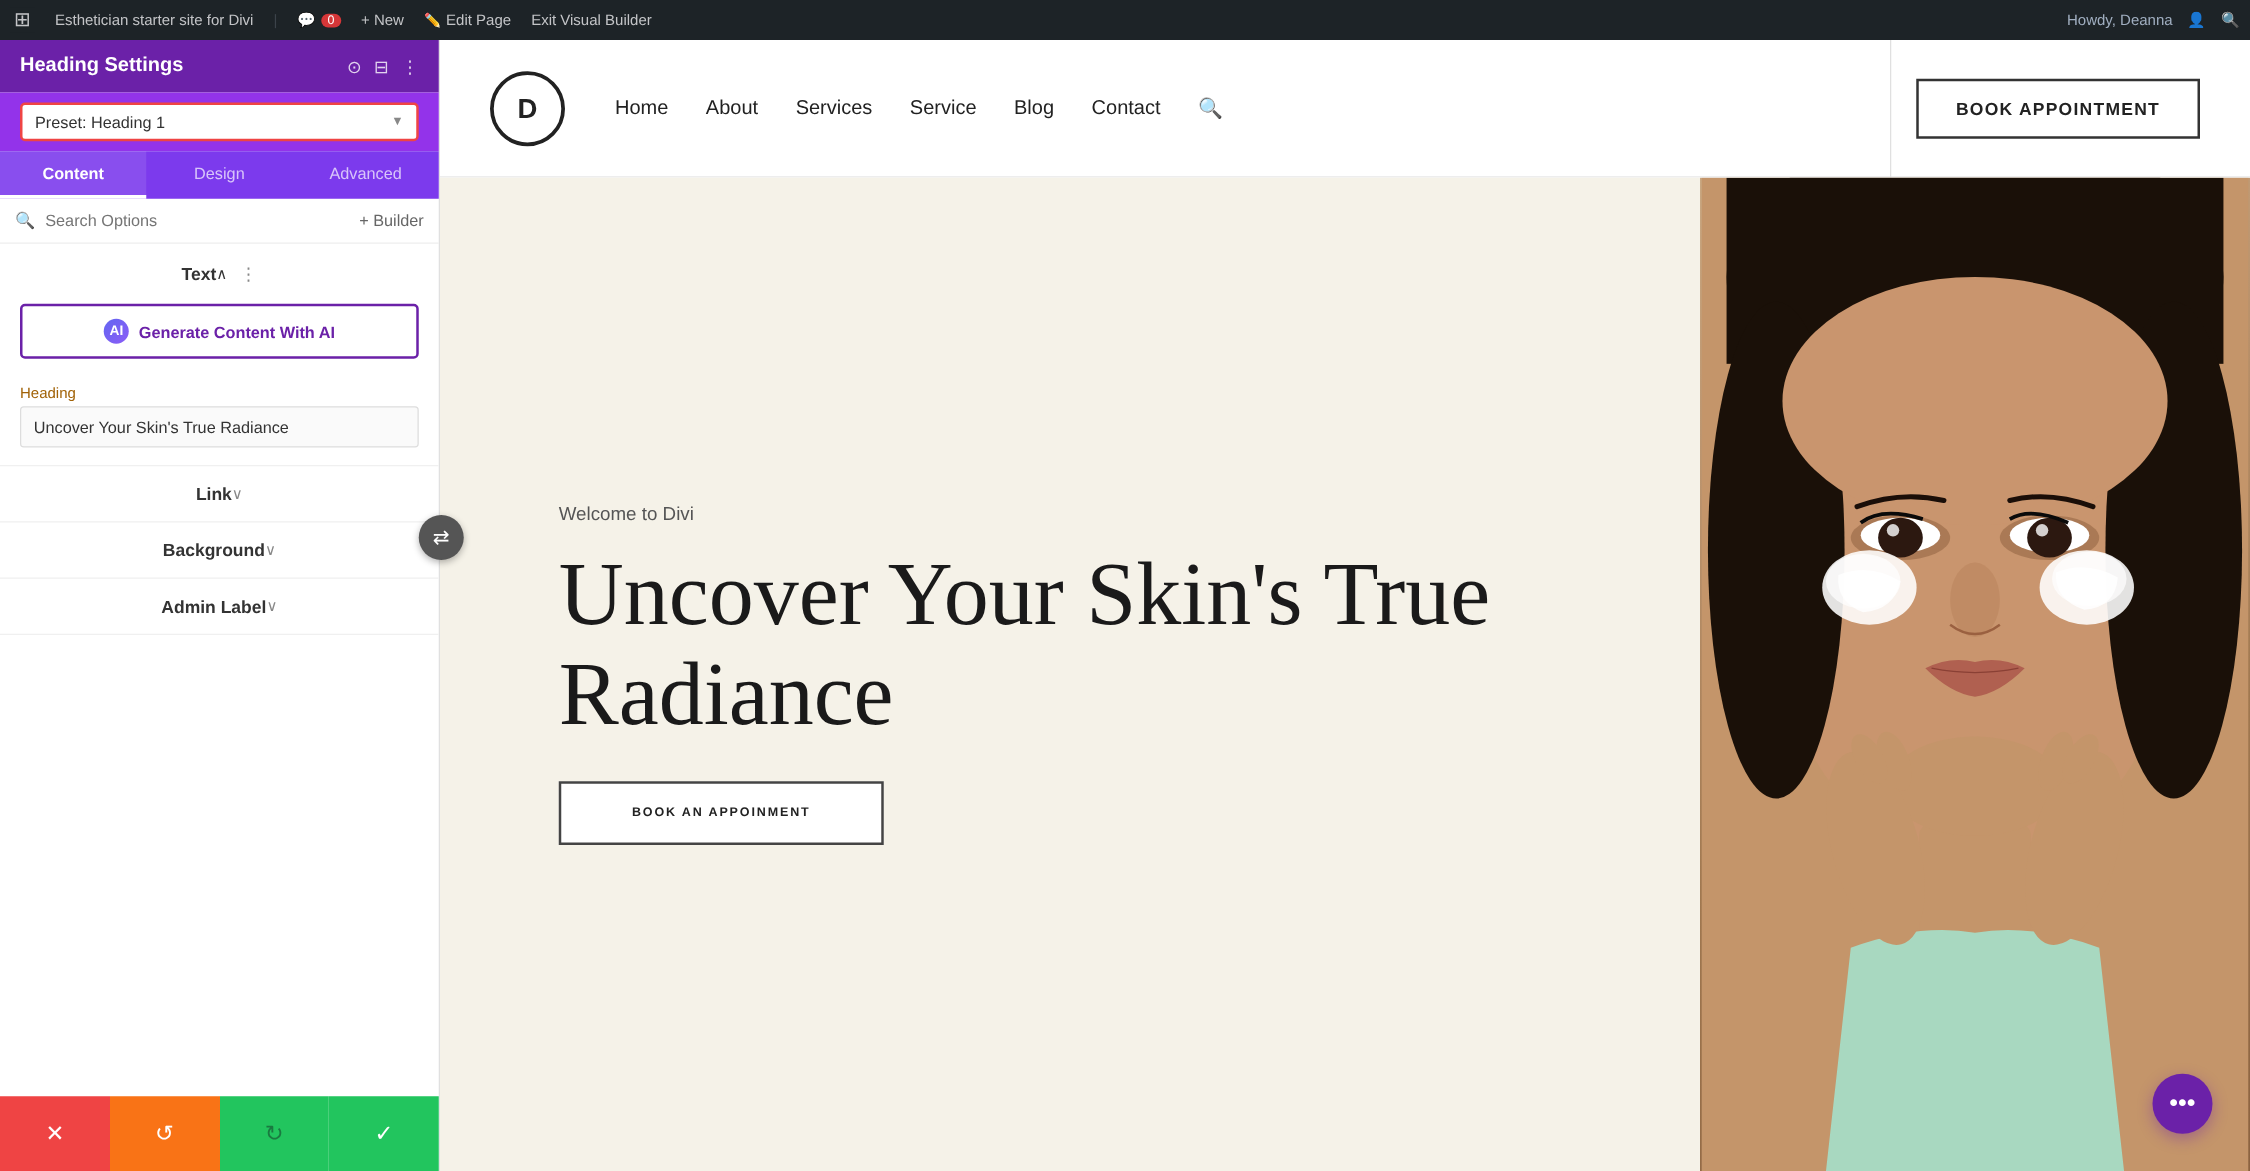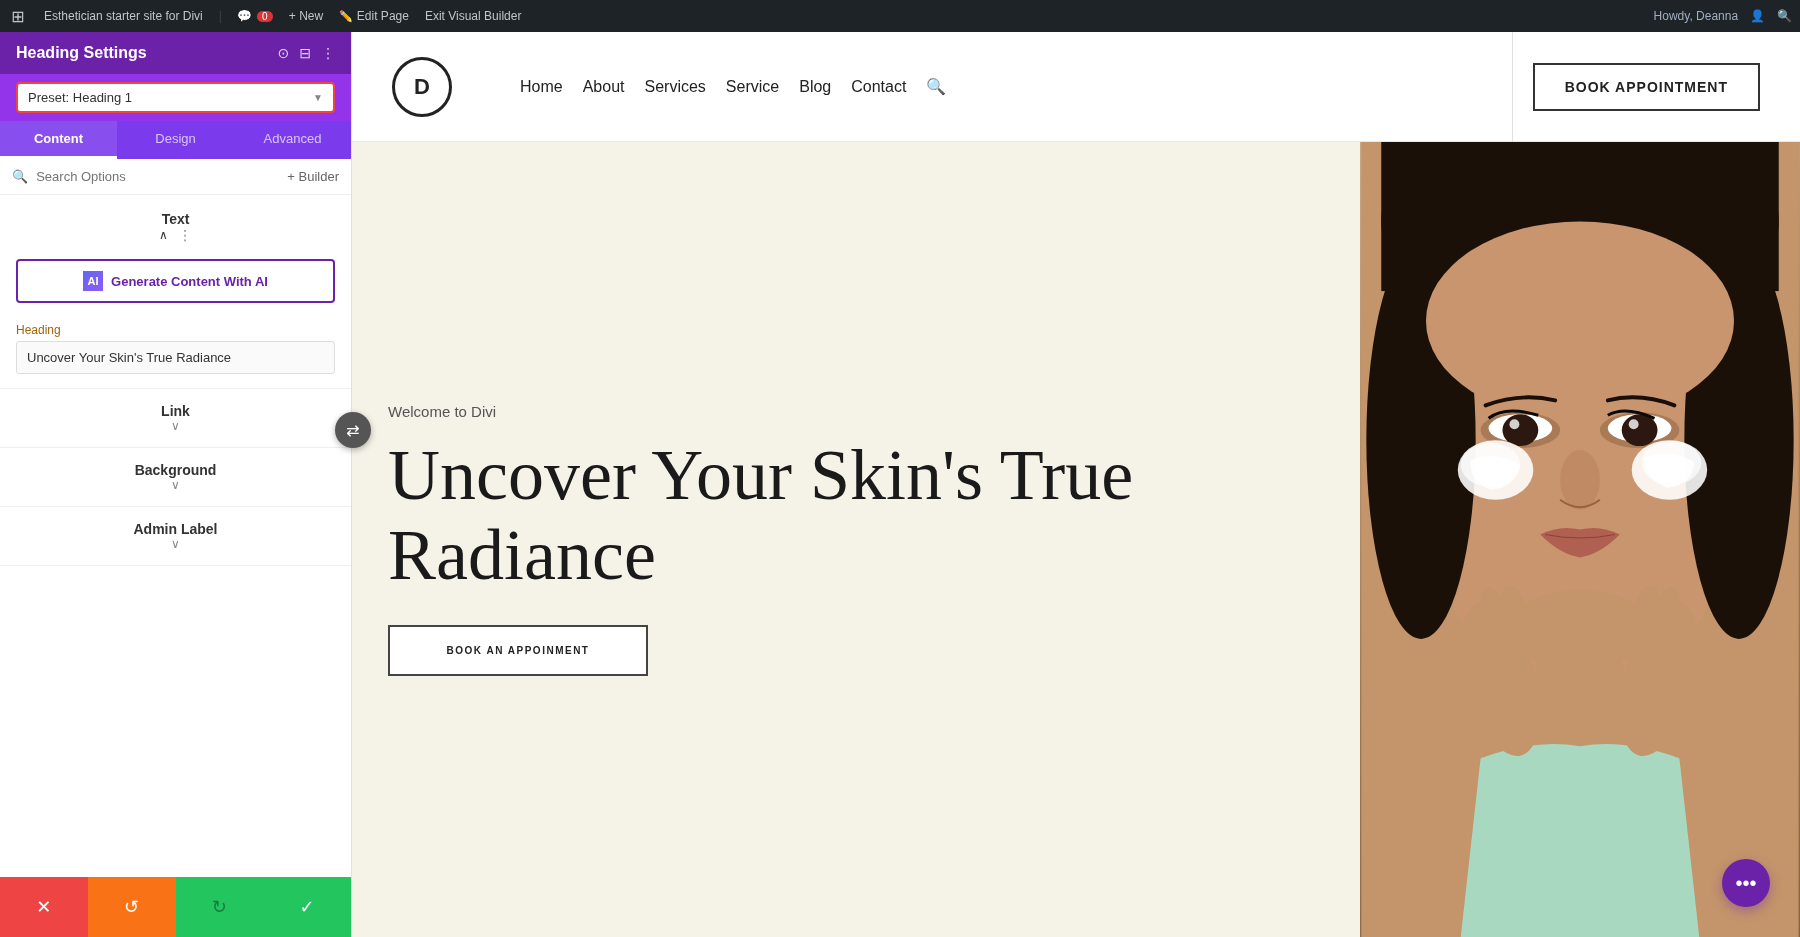--- a/index.html
+++ b/index.html
@@ -165,24 +165,23 @@
       padding-bottom: 60px;
     }
 
     .section {
       border-bottom: 1px solid #f0f0f0;
     }
 
     .section-header {
       display: flex;
       align-items: center;
-      justify-content: flex-start;
+      justify-content: center;
       padding: 16px 16px 12px;
       cursor: pointer;
-      flex-direction: column;
     }
     .section-title {
       font-size: 14px;
       font-weight: 600;
       color: #333;
     }
     .section-header-right {
       display: flex;
       align-items: center;
       gap: 10px;
@@ -210,21 +209,21 @@
       border-radius: 4px;
       font-size: 13px;
       font-weight: 600;
       cursor: pointer;
       width: calc(100% - 32px);
     }
     .ai-icon {
       width: 20px;
       height: 20px;
       background: linear-gradient(135deg, #6366f1, #8b5cf6);
-      border-radius: 0;
+      border-radius: 10px;
       display: flex;
       align-items: center;
       justify-content: center;
       color: white;
       font-size: 11px;
       font-weight: bold;
       text-align: right;
     }
 
     
@@ -321,24 +320,23 @@
       align-items: center;
       justify-content: center;
       font-size: 22px;
       font-weight: bold;
       color: #222;
       margin-right: 40px;
       flex-shrink: 0;
     }
     .site-nav {
       display: flex;
-      gap: 20px;
-      align-items: center;
-      flex: 1;
-      margin-left: 28px;
+      gap: 30px;
+      align-items: center;
+      flex: 1;
     }
     .nav-link {
       font-size: 16px;
       color: #222;
       text-decoration: none;
       cursor: pointer;
     }
     .nav-search {
       width: 20px;
       height: 20px;
@@ -370,21 +368,21 @@
     
     .hero-section {
       flex: 1;
       display: flex;
       overflow: hidden;
     }
 
     .hero-left {
       flex: 1;
       background: #f5f2e8;
-      padding: 60px 36px;
+      padding: 60px 95px;
       display: flex;
       flex-direction: column;
       justify-content: center;
     }
 
     .hero-welcome {
       font-size: 15px;
       color: #555;
       margin-bottom: 16px;
     }

